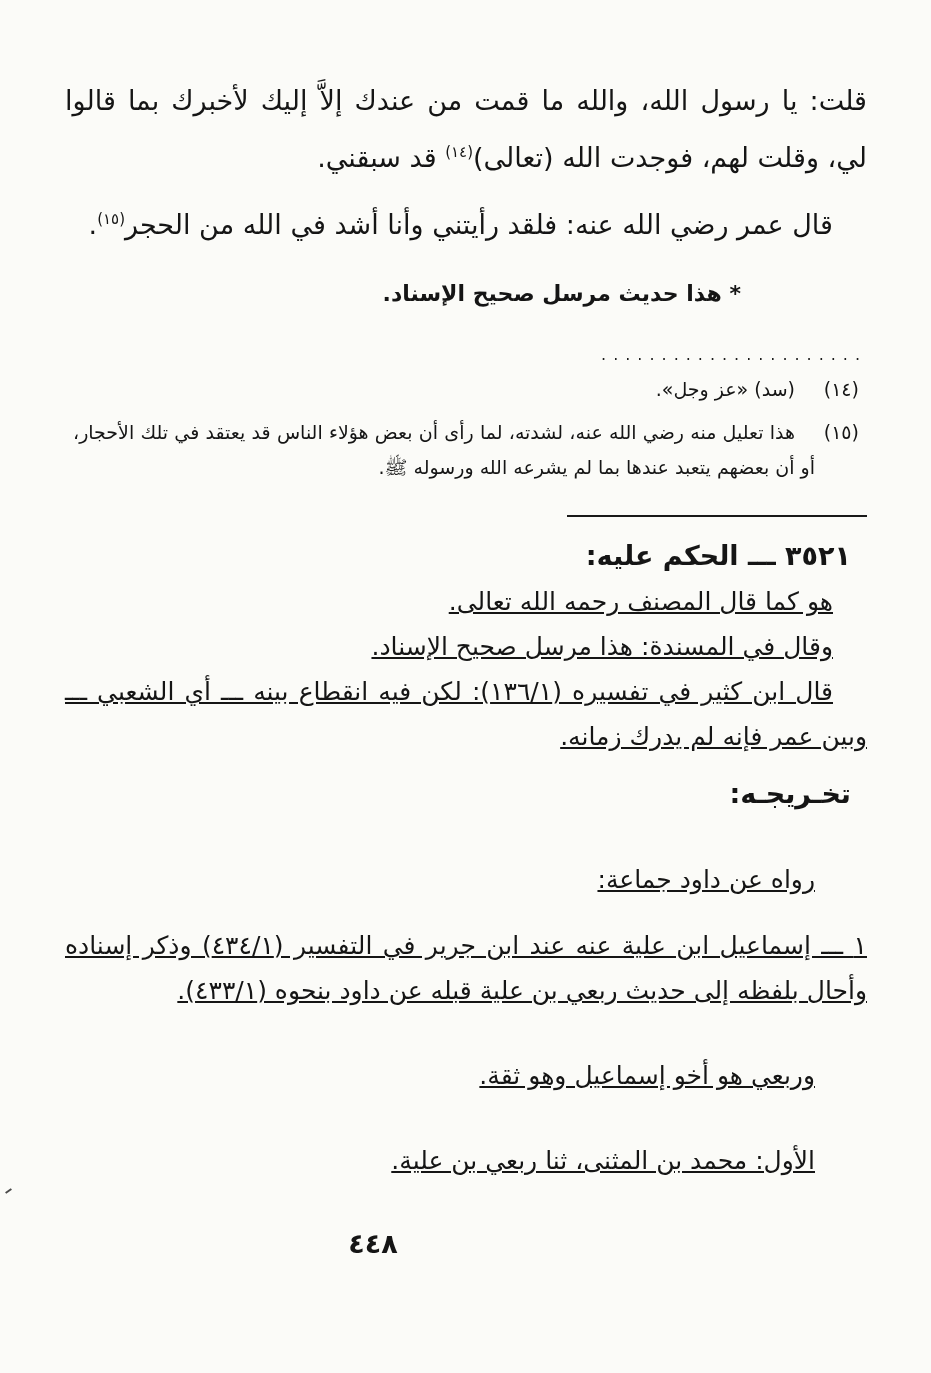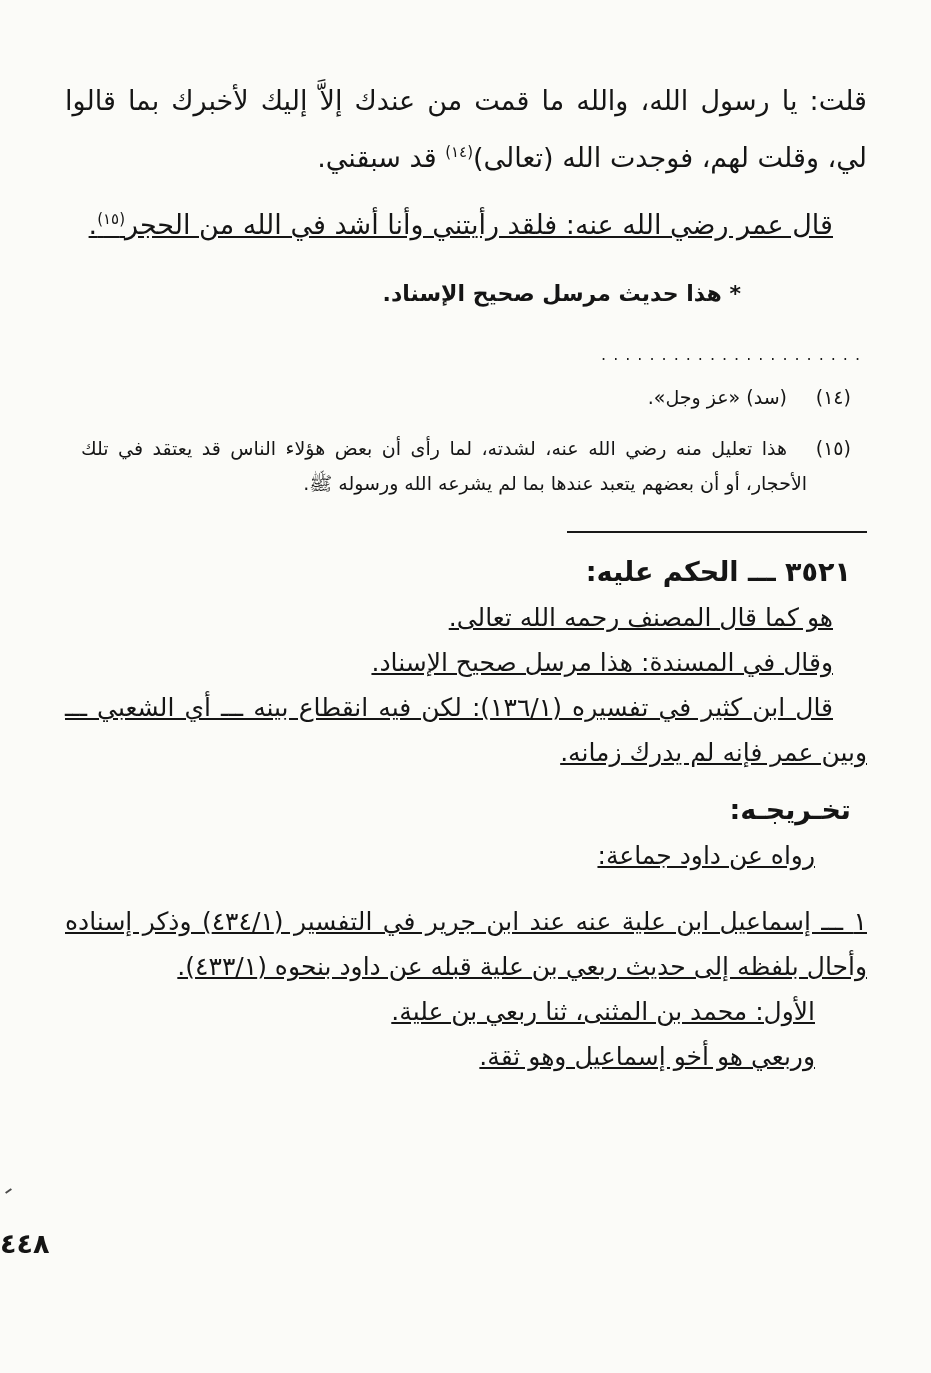--- a/index.html
+++ b/index.html
@@ -23,21 +23,21 @@
     width: 802px;
   }
 
   
   .matn-para {
     margin: 0;
     font-size: 27px;
     line-height: 57px;
     text-align: justify;
   }
-  .matn-para.indent { text-indent: 34px; text-decoration: underline; }
+  .matn-para.indent { text-indent: 34px; }
   .matn-para + .matn-para { margin-top: 10px; }
   .fn-ref {
     font-size: 15px;
     vertical-align: super;
     line-height: 0;
   }
   .grading {
     margin: 12px 0 0 0;
     font-size: 22px;
     font-weight: bold;
@@ -54,21 +54,21 @@
     line-height: 18px;
     color: #1c1c1c;
     white-space: nowrap;
   }
   .footnotes {
     margin-top: 6px;
     font-size: 19px;
     line-height: 35px;
   }
   .footnote {
-    margin: 16px;
+    margin: 8px;
     padding-right: 44px;
     text-indent: -44px;
     text-align: justify;
   }
   .fn-num {
     display: inline-block;
     width: 64px;
     text-indent: 0;
   }
 
@@ -92,29 +92,29 @@
   }
   .takhrij-heading { margin-top: 12px; }
   .comm-para {
     margin: 0;
     font-size: 25px;
     line-height: 45px;
     text-align: justify;
     text-indent: 34px;
     text-decoration: underline;
   }
-  .comm-para.indent-lg { text-indent: 52px; }
+  .comm-para.indent-lg { text-indent: 52px; margin-top: 40px; }
   .comm-para.no-indent { text-indent: 0; margin-top: 21px; }
 
   
   .page-number {
     position: absolute;
     top: 1228px; left: 0;
     width: 746px;
-    text-align: left;
+    text-align: center;
     font-size: 27px;
     font-weight: bold;
     letter-spacing: 2px;
   }
 
   
   .scan-artifact {
     position: absolute;
     top: 1190px; left: 5px;
     width: 7px; height: 2px;
@@ -149,21 +149,21 @@
       <h2 class="section-heading">٣٥٢١ ـــ الحكم عليه:</h2>
       <p class="comm-para">هو كما قال المصنف رحمه الله تعالى.</p>
       <p class="comm-para">وقال في المسندة: هذا مرسل صحيح الإسناد.</p>
       <p class="comm-para">قال ابن كثير في تفسيره (١٣٦/١): لكن فيه انقطاع بينه ـــ أي الشعبي ـــ وبين عمر فإنه لم يدرك زمانه.</p>
     </section>
 
     <section>
       <h2 class="section-heading takhrij-heading">تخـريجـه:</h2>
       <p class="comm-para indent-lg">رواه عن داود جماعة:</p>
       <p class="comm-para no-indent">١ ـــ إسماعيل ابن علية عنه عند ابن جرير في التفسير (٤٣٤/١) وذكر إسناده وأحال بلفظه إلى حديث ربعي بن علية قبله عن داود بنحوه (٤٣٣/١).</p>
+      <p class="comm-para indent-lg">وربعي هو أخو إسماعيل وهو ثقة.</p>
       <p class="comm-para indent-lg">الأول: محمد بن المثنى، ثنا ربعي بن علية.</p>
-      <p class="comm-para indent-lg">وربعي هو أخو إسماعيل وهو ثقة.</p>
     </section>
 
   </main>
 
   <div class="page-number">٤٤٨</div>
   <span class="scan-artifact"></span>
 </div>
 
 </body></html>

